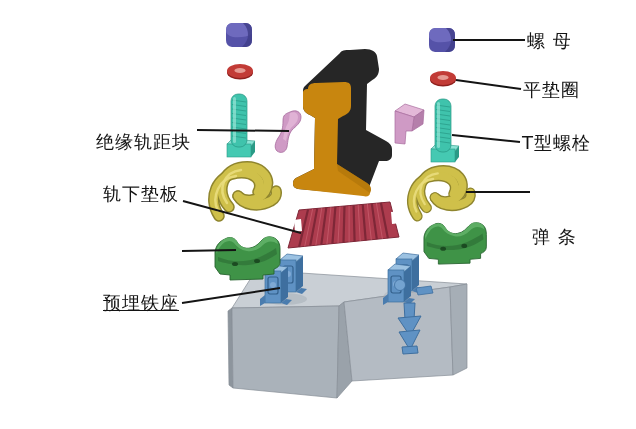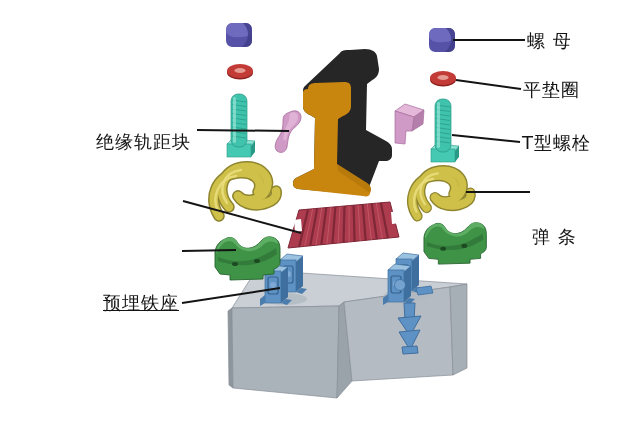--- a/index.html
+++ b/index.html
@@ -162,15 +162,16 @@
       <line x1="183" y1="201" x2="301" y2="233"></line>
       <line x1="182" y1="251" x2="236" y2="250"></line>
       <line x1="182" y1="303" x2="280" y2="288"></line>
     </g>
   </svg>
 
   <div class="lbl" style="left:527px;top:31px;">螺 母</div>
   <div class="lbl" style="left:523px;top:80px;">平垫圈</div>
   <div class="lbl" style="left:96px;top:121px;margin-top:11px;">绝缘轨距块</div>
   <div class="lbl" style="left:522px;top:133px;">T型螺栓</div>
+  <div class="lbl" style="left:103px;top:184px;">轨下垫板</div>
   <div class="lbl" style="left:532px;top:183px;margin-top:44px;">弹 条</div>
   <div class="lbl" style="left:103px;top:293px;text-decoration:underline;">预埋铁座</div>
 </div>
 
 </body></html>

